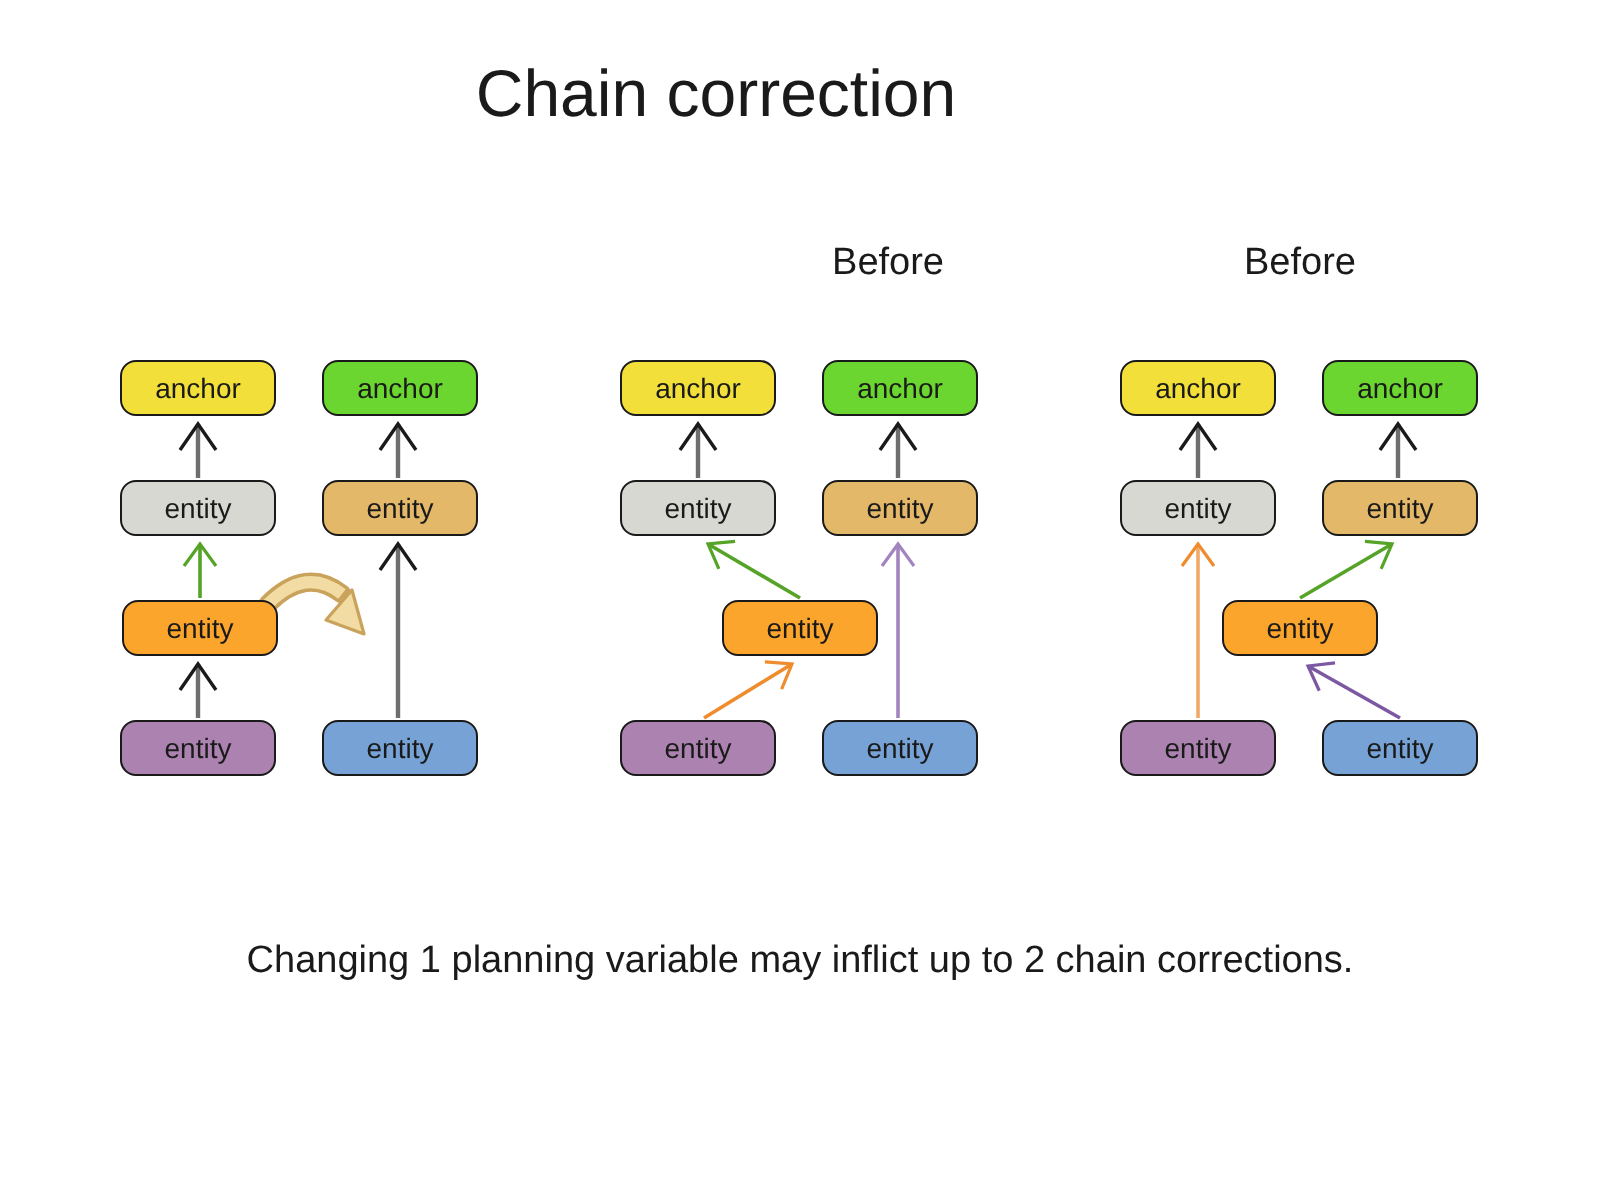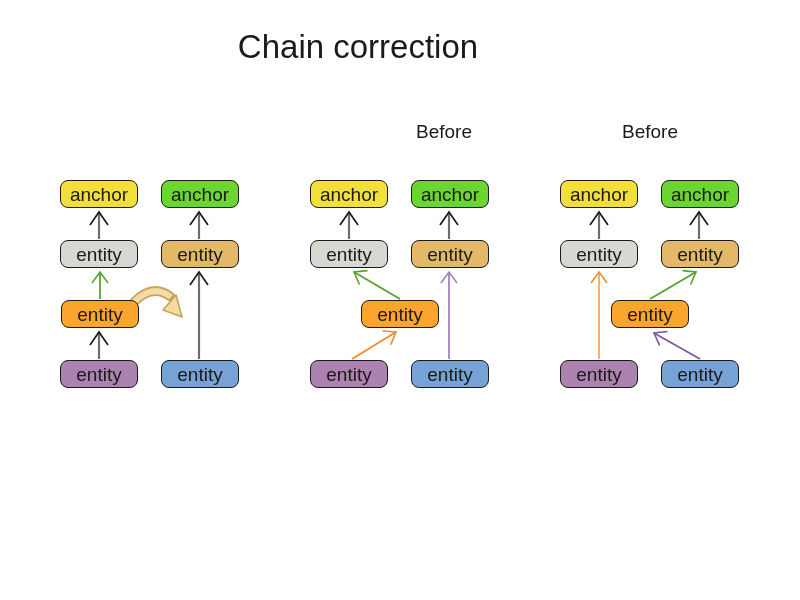--- a/index.html
+++ b/index.html
@@ -26,21 +26,21 @@
   .caption{
     position:absolute;left:0;top:470px;width:800px;
     text-align:center;font-size:19px;
     color:var(--c-text,#1a1a1a);
   }
   .box{
     position:absolute;width:78px;height:28px;
     border:1.7px solid #1a1a1a;border-radius:8px;
     box-sizing:border-box;
     display:flex;align-items:center;justify-content:center;
-    font-size:19px;line-height:1;color:#1a1a1a;
+    font-size:14px;line-height:1;color:#1a1a1a;
   }
   .c-ay{background:var(--c-anchor_yellow,#F2DF3A);}
   .c-ag{background:var(--c-anchor_green,#6BD62F);}
   .c-eg{background:var(--c-entity_gray,#D8D8D2);}
   .c-et{background:var(--c-entity_tan,#E3B868);}
   .c-eo{background:var(--c-entity_orange,#FBA52C);}
   .c-ep{background:var(--c-entity_purple,#AC82B0);}
   .c-eb{background:var(--c-entity_blue,#76A2D6);}
   svg.arrows{position:absolute;left:0;top:0;}
 </style>
@@ -115,14 +115,15 @@
   <div class="box c-eb" style="left:411px;top:360px">entity</div>
 
   <div class="box c-ay" style="left:560px;top:180px">anchor</div>
   <div class="box c-ag" style="left:661px;top:180px">anchor</div>
   <div class="box c-eg" style="left:560px;top:240px">entity</div>
   <div class="box c-et" style="left:661px;top:240px">entity</div>
   <div class="box c-eo" style="left:611px;top:300px">entity</div>
   <div class="box c-ep" style="left:560px;top:360px">entity</div>
   <div class="box c-eb" style="left:661px;top:360px">entity</div>
 
+  <div class="caption">Changing 1 planning variable may inflict up to 2 chain corrections.</div>
 
 </div>
 
 </body></html>

